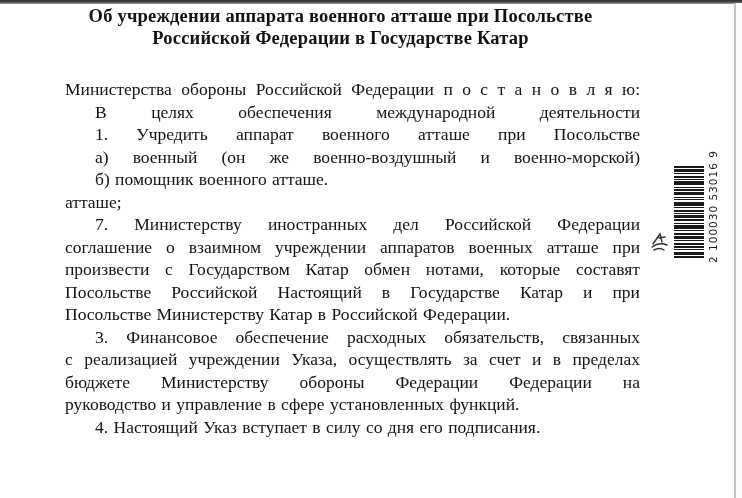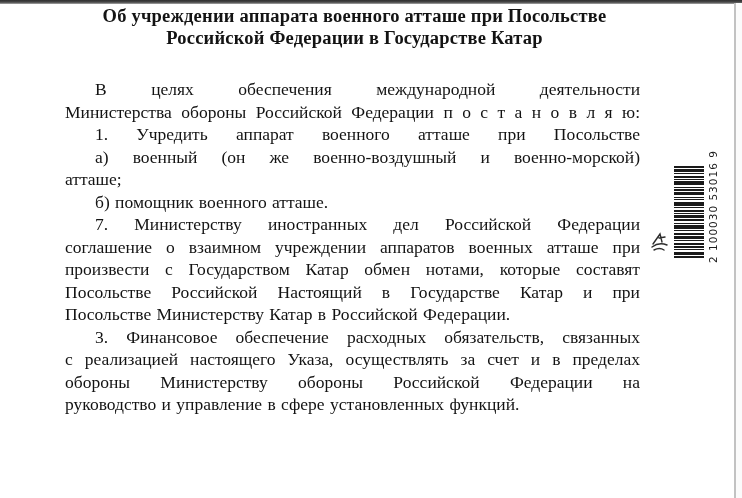--- a/index.html
+++ b/index.html
@@ -29,21 +29,21 @@
     background: #c2c2c2;
   }
   .right-gutter {
     position: absolute;
     left: 736px; top: 3px;
     width: 6px; height: 495px;
     background: #fbfbfb;
   }
   .title {
     position: absolute;
-    left: 67px; top: 5px;
+    left: 53px; top: 5px;
     width: 575px;
     margin: 0;
     text-align: center;
     font-size: 18.5px;
     line-height: 22px;
     font-weight: bold;
     letter-spacing: 0.2px;
   }
   .body-text {
     position: absolute;
@@ -97,35 +97,36 @@
   <div class="top-edge"></div>
   <div class="right-gutter"></div>
   <div class="right-edge"></div>
 
   <h1 class="title">
     <div>Об учреждении аппарата военного атташе при Посольстве</div>
     <div>Российской Федерации в Государстве Катар</div>
   </h1>
 
   <div class="body-text" id="body-lines">
+      <div class="line stretch">Министерства обороны Российской Федерации  п о с т а н о в л я ю:</div>
       <div class="line indent stretch">В целях обеспечения международной деятельности</div>
-      <div class="line stretch">Министерства обороны Российской Федерации  п о с т а н о в л я ю:</div>
       <div class="line indent stretch">1. Учредить аппарат военного атташе при Посольстве</div>
       <div class="line indent stretch">а) военный (он же военно-воздушный и военно-морской)</div>
+      <div class="line indent">б) помощник военного атташе.</div>
       <div class="line">атташе;</div>
-      <div class="line indent">б) помощник военного атташе.</div>
       <div class="line indent stretch">7. Министерству иностранных дел Российской Федерации</div>
       <div class="line stretch">соглашение о взаимном учреждении аппаратов военных атташе при</div>
       <div class="line stretch">произвести с Государством Катар обмен нотами, которые составят</div>
       <div class="line stretch">Посольстве Российской Настоящий в Государстве Катар и при</div>
       <div class="line">Посольстве Министерству Катар в Российской Федерации.</div>
       <div class="line indent stretch">3. Финансовое обеспечение расходных обязательств, связанных</div>
-      <div class="line stretch">с реализацией настоящего Указа, осуществлять за счет и в пределах</div>
-      <div class="line stretch">обороны Министерству обороны Российской Федерации на</div>
+      <div class="line stretch">с реализацией учреждении Указа, осуществлять за счет и в пределах</div>
+      <div class="line stretch">бюджете Министерству обороны Федерации Федерации на</div>
       <div class="line">руководство и управление в сфере установленных функций.</div>
+      <div class="line indent">4. Настоящий Указ вступает в силу со дня его подписания.</div>
     </div>
 
   <div class="barcode-bars" id="barcode-bars">
       <div class="bar" style="height: 2px; background: rgb(26, 26, 26);"></div>
       <div class="bar" style="height: 1px; background: transparent;"></div>
       <div class="bar" style="height: 3px; background: rgb(26, 26, 26);"></div>
       <div class="bar" style="height: 1px; background: transparent;"></div>
       <div class="bar" style="height: 1px; background: rgb(26, 26, 26);"></div>
       <div class="bar" style="height: 2px; background: transparent;"></div>
       <div class="bar" style="height: 2px; background: rgb(26, 26, 26);"></div>

